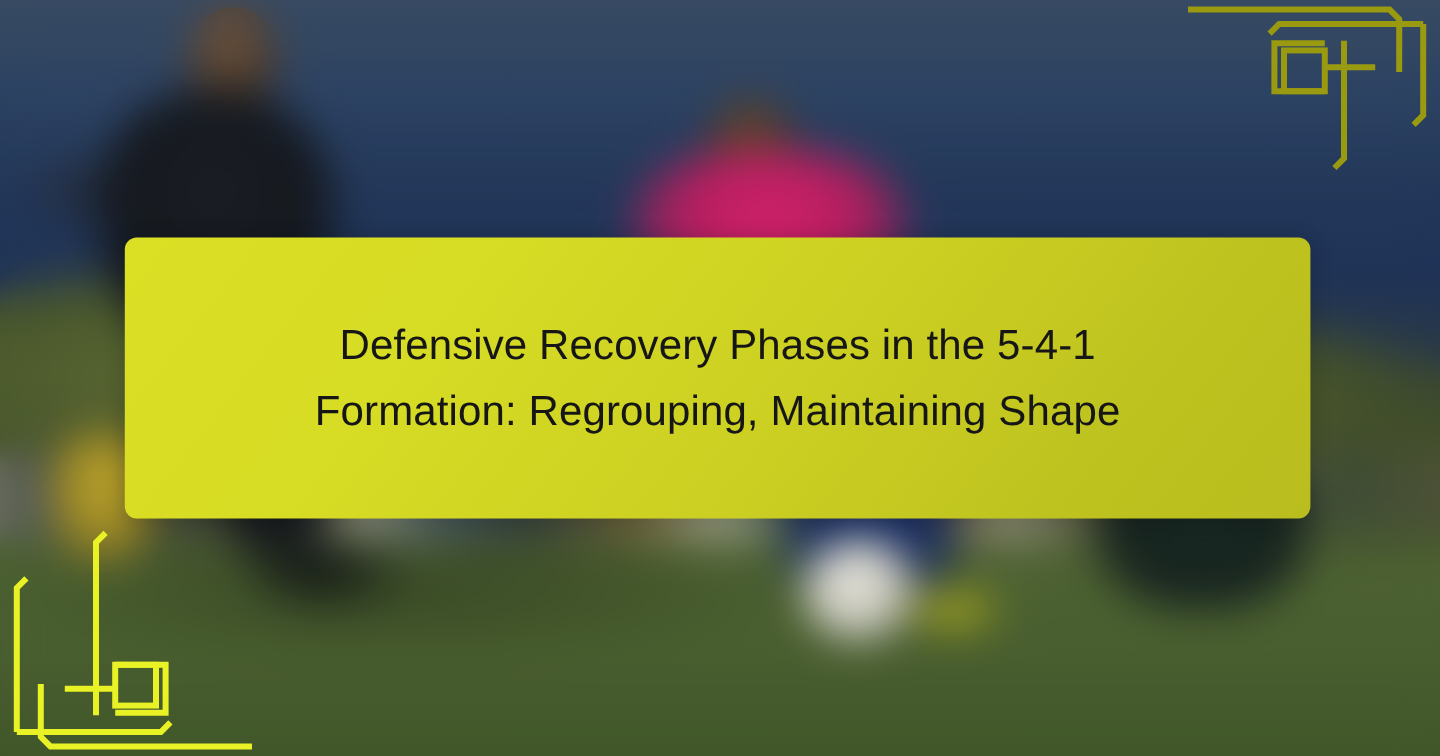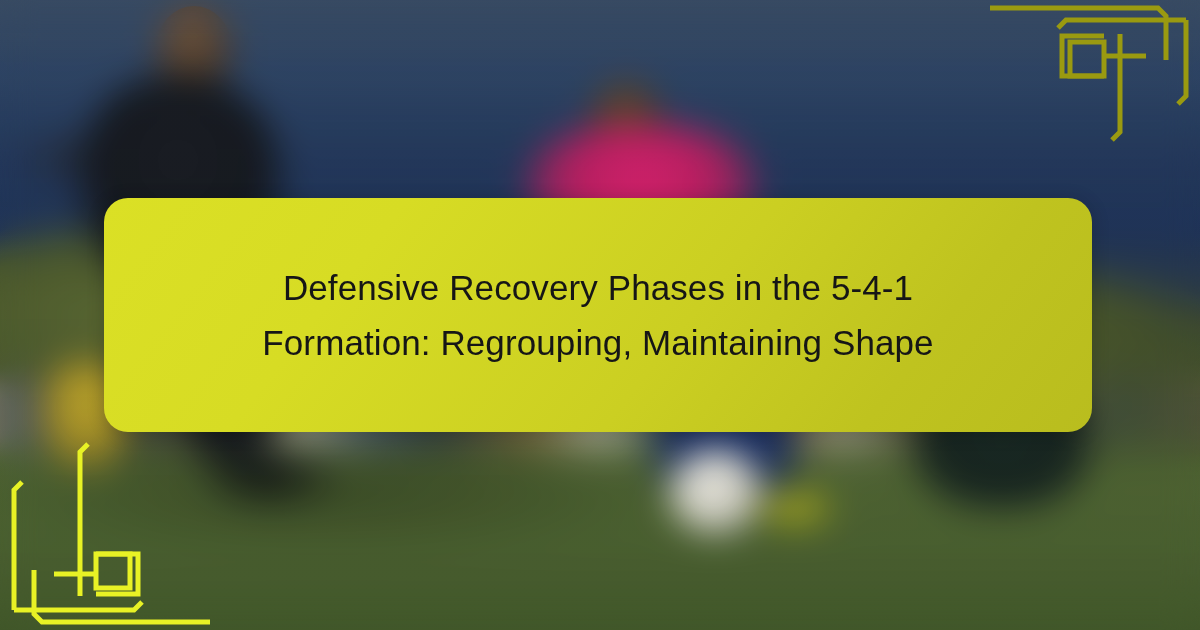--- a/index.html
+++ b/index.html
@@ -160,21 +160,21 @@
   .corner-tr { right:0; top:0; width:210px; height:160px; }
   .corner-bl { left:0; bottom:0; width:210px; height:210px; }
 
   
   .title-card {
     position:absolute;
     left:104px;
     top:198px;
     width:988px;
     height:234px;
-    border-radius:24px;
+    border-radius:10px;
     background:linear-gradient(128deg, #dbe025 0%, #d7dc24 26%, #cbcf22 58%, #bfc31f 80%, #b9bd1e 100%);
     display:flex;
     align-items:center;
     justify-content:center;
     box-shadow:0 2px 18px rgba(0,0,0,.18);
   }
   .title-text {
     font-family:"Liberation Sans", sans-serif;
     font-size:35px;
     line-height:1.58;

